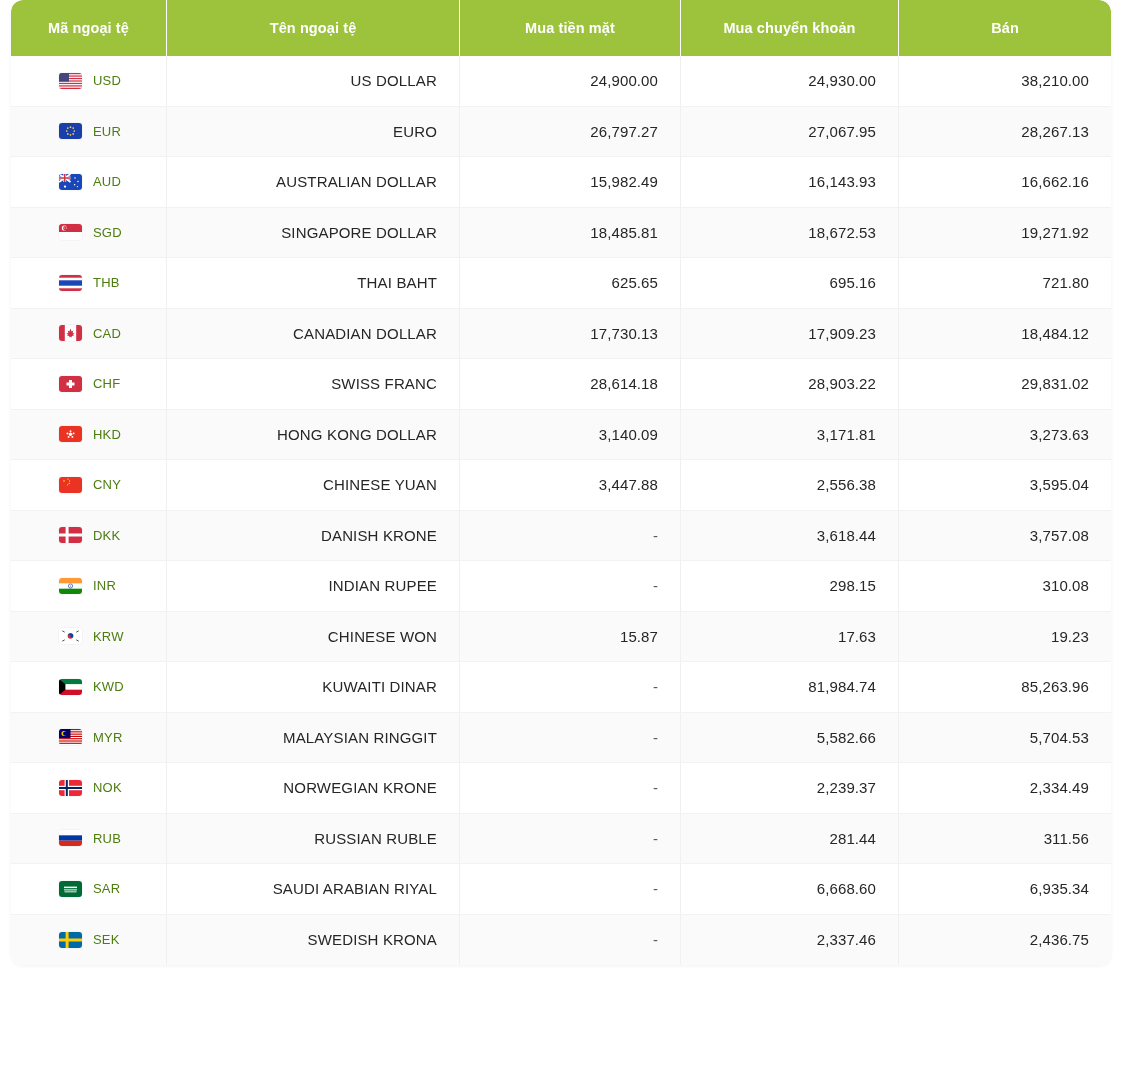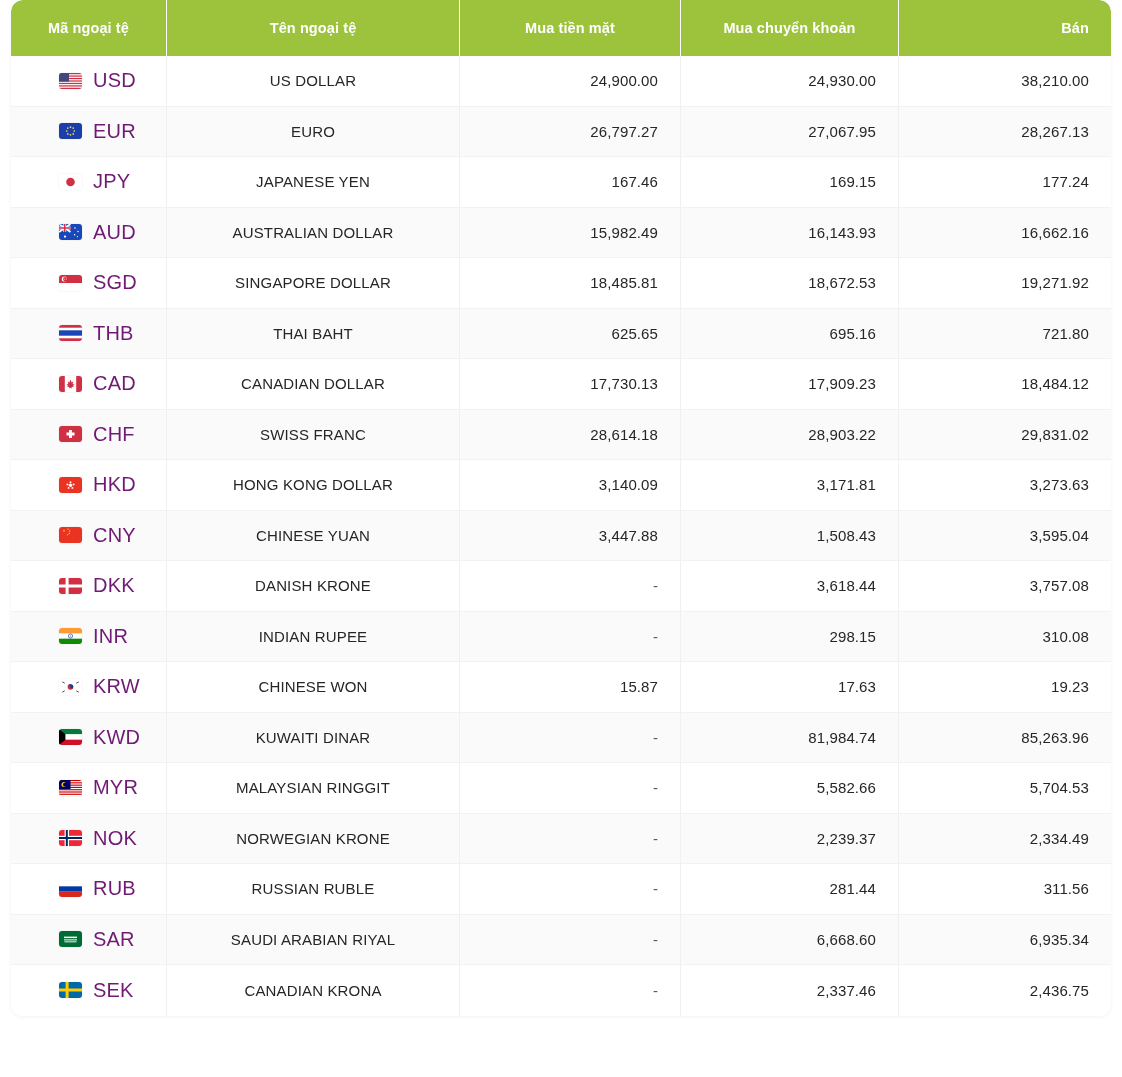--- a/index.html
+++ b/index.html
@@ -42,21 +42,21 @@
     letter-spacing: 0.1px;
     height: 56px;
     padding: 0 22px;
     text-align: center;
     border-right: 1px solid #ffffff;
     vertical-align: middle;
     white-space: nowrap;
   }
   thead th:last-child { border-right: none; }
   thead th:first-child { border-top-left-radius: 12px; }
-  thead th:last-child  { border-top-right-radius: 12px; text-align: right; }
+  thead th:last-child  { border-top-right-radius: 12px; }
 
   
   tbody td {
     height: 50.5px;
     font-size: 15px;
     color: #262626;
     vertical-align: middle;
     border-right: 1px solid #f0f0f0;
     border-bottom: 1px solid #f2f2f2;
     padding: 0 22px;
@@ -82,25 +82,25 @@
     width: 23px;
     height: 16px;
     border-radius: 3px;
     flex: 0 0 23px;
     overflow: hidden;
     display: block;
     box-shadow: 0 0 0 0.5px rgba(0,0,0,0.06);
   }
   .flag svg { display: block; width: 23px; height: 16px; }
   .code-text {
-    font-size: 20px;
-    color: #701a75;
+    font-size: 13px;
+    color: #4d7c0f;
     letter-spacing: 0.2px;
   }
-  td.name-cell { text-align: center; letter-spacing: 0.15px; }
+  td.name-cell { text-align: right; letter-spacing: 0.15px; }
   td.num-cell  { text-align: right; letter-spacing: 0.1px; }
   td.num-cell.empty { color: #595959; }
 </style>
 </head>
 <body>
 
 <div id="rate-table-wrap">
   <table class="rate-table">
     <colgroup>
       <col class="c-code">
@@ -169,37 +169,20 @@
           <td class="name-cell">EURO</td>
           <td class="num-cell">26,797.27</td>
           <td class="num-cell">27,067.95</td>
           <td class="num-cell">28,267.13</td>
         </tr>
         <tr>
           <td class="code-cell">
             <div class="code-inner">
               <span class="flag">
                 <svg viewBox="0 0 23 16">
-                  <rect width="23" height="16" fill="#fff"></rect>
-                  <circle cx="11.5" cy="8" r="4.3" fill="#d02f44"></circle>
-                </svg>
-              </span>
-              <span class="code-text">JPY</span>
-            </div>
-          </td>
-          <td class="name-cell">JAPANESE YEN</td>
-          <td class="num-cell">167.46</td>
-          <td class="num-cell">169.15</td>
-          <td class="num-cell">177.24</td>
-        </tr>
-        <tr>
-          <td class="code-cell">
-            <div class="code-inner">
-              <span class="flag">
-                <svg viewBox="0 0 23 16">
                   <rect width="23" height="16" fill="#1a47b8"></rect>
                   <rect width="11.5" height="8" fill="#1a47b8"></rect>
                   <path d="M0 0 L11.5 8 M11.5 0 L0 8" stroke="#fff" stroke-width="1.8"></path>
                   <path d="M5.75 0 V8 M0 4 H11.5" stroke="#fff" stroke-width="2.8"></path>
                   <path d="M5.75 0 V8 M0 4 H11.5" stroke="#d02f44" stroke-width="1.5"></path>
                   <g fill="#fff">
                     <circle cx="6" cy="12.6" r="1.15"></circle>
                     <circle cx="16" cy="4" r="0.75"></circle>
                     <circle cx="19" cy="7.4" r="0.75"></circle>
                     <circle cx="15.6" cy="10.8" r="0.75"></circle>
@@ -333,21 +316,21 @@
                     <circle cx="10.3" cy="6.4" r="0.65"></circle>
                     <circle cx="8.6" cy="7.8" r="0.65"></circle>
                   </g>
                 </svg>
               </span>
               <span class="code-text">CNY</span>
             </div>
           </td>
           <td class="name-cell">CHINESE YUAN</td>
           <td class="num-cell">3,447.88</td>
-          <td class="num-cell">1,508.43</td>
+          <td class="num-cell">2,556.38</td>
           <td class="num-cell">3,595.04</td>
         </tr>
         <tr>
           <td class="code-cell">
             <div class="code-inner">
               <span class="flag">
                 <svg viewBox="0 0 23 16">
                   <rect width="23" height="16" fill="#d02f44"></rect>
                   <rect x="6.6" width="3" height="16" fill="#fff"></rect>
                   <rect y="6.5" width="23" height="3" fill="#fff"></rect>
@@ -515,20 +498,20 @@
               <span class="flag">
                 <svg viewBox="0 0 23 16">
                   <rect width="23" height="16" fill="#006aa7"></rect>
                   <rect x="6.6" width="3" height="16" fill="#fecc00"></rect>
                   <rect y="6.5" width="23" height="3" fill="#fecc00"></rect>
                 </svg>
               </span>
               <span class="code-text">SEK</span>
             </div>
           </td>
-          <td class="name-cell">CANADIAN KRONA</td>
+          <td class="name-cell">SWEDISH KRONA</td>
           <td class="num-cell empty">-</td>
           <td class="num-cell">2,337.46</td>
           <td class="num-cell">2,436.75</td>
         </tr>
       </tbody>
   </table>
 </div>
 
 </body></html>

